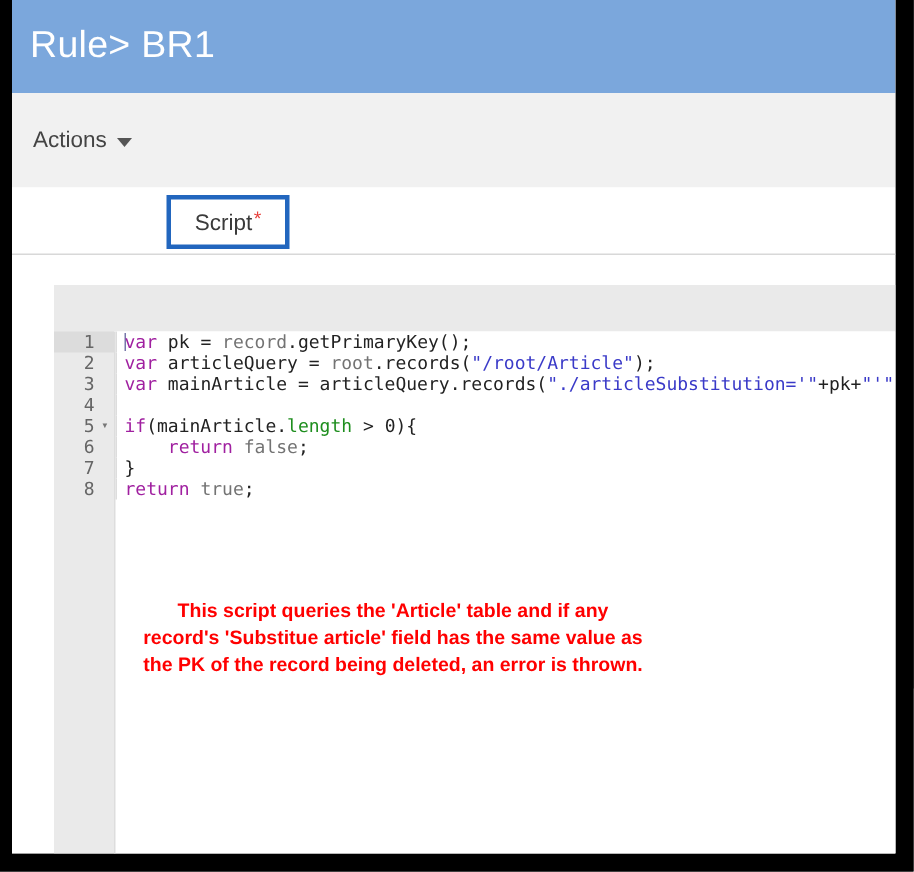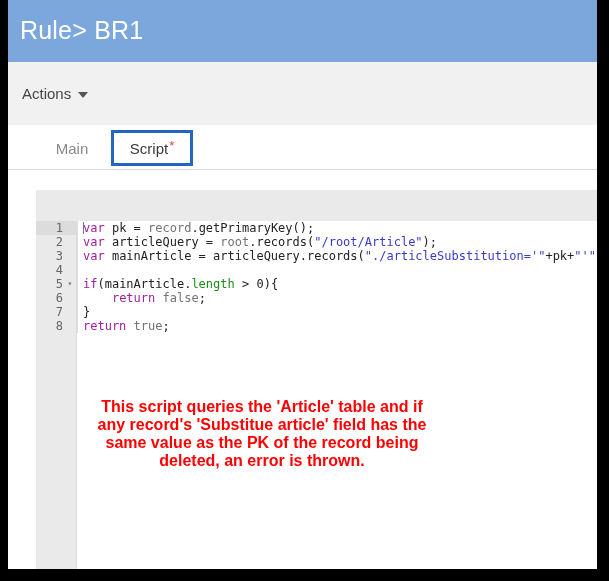--- a/index.html
+++ b/index.html
@@ -247,21 +247,21 @@
   }
 
   
   #annotation {
     position: absolute;
     left: 84px;
     top: 228px;
     width: 340px;
     text-align: center;
     color: #FF0000;
-    font-size: 16px;
+    font-size: 13px;
     line-height: 18px;
     font-weight: 600;
     font-family: "Liberation Sans", sans-serif;
   }
 </style>
 </head>
 <body>
 
 <div id="app-frame">
 
@@ -272,23 +272,20 @@
     </div>
 
     <div id="actions-bar">
       <div id="actions-menu">
         <span id="actions-label">Actions</span>
         <span class="caret-down"></span>
       </div>
     </div>
 
     <div id="tab-strip">
-      <div class="tab" id="tab-main">
-        <span>Main</span>
-      </div>
       <div class="tab" id="tab-script">
         <span>Script</span>
         <span class="tab-star">*</span>
       </div>
     </div>
 
     <div id="editor-panel">
       <div id="editor-topband"></div>
       <div id="editor-gutter-bg"></div>
       <div id="code-surface"></div>

